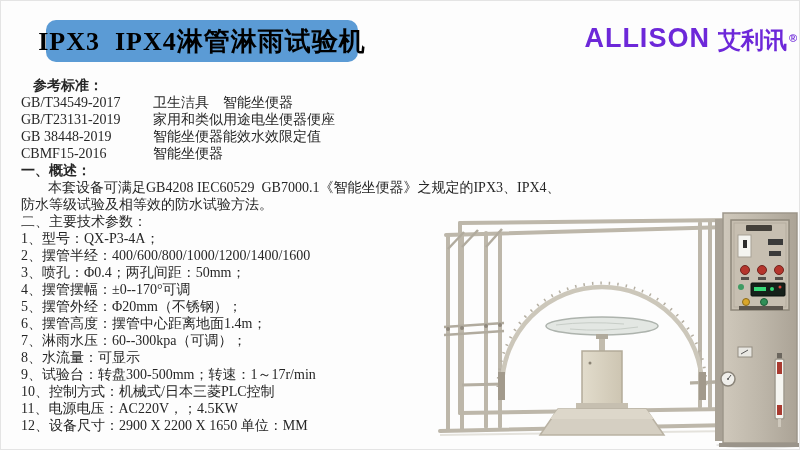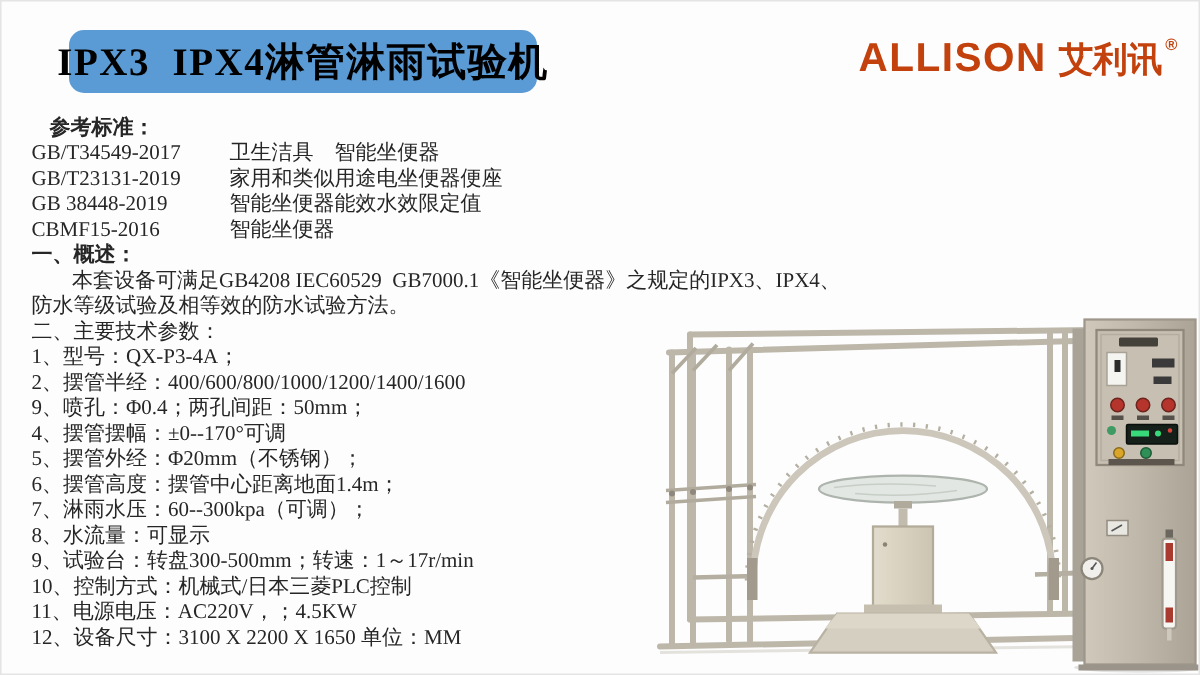--- a/index.html
+++ b/index.html
@@ -11,22 +11,22 @@
   
   .banner{
     position:absolute;left:45px;top:19px;width:312px;height:42px;
     background:#5b9bd5;border-radius:10px;
     display:flex;align-items:center;justify-content:center;
   }
   .banner-text{
     font-size:26px;font-weight:600;color:#000000;white-space:pre;letter-spacing:1px;
   }
   .logo{
-    position:absolute;right:14px;top:24px;color:#c2410c;
-    display:flex;align-items:flex-start;
+    position:absolute;right:2px;top:24px;color:#6d28d9;
+    display:flex;align-items:center;
     font-family:"Liberation Sans","DejaVu Sans",sans-serif;
   }
   .logo-en{font-size:27px;font-weight:800;letter-spacing:1px;line-height:1;}
   .logo-cn{font-size:23px;font-weight:700;margin-left:8px;line-height:1;margin-top:3px;}
   .logo-reg{font-size:11px;font-weight:700;margin-left:2px;line-height:1;}
   
   .content{
     position:absolute;left:20px;top:76px;width:600px;
     font-size:14px;line-height:17px;
   }
@@ -74,30 +74,30 @@
       <span>智能坐便器</span>
     </div>
 
     <div class="line h-bold">一、概述：</div>
     <div class="line indent2">本套设备可满足GB4208 IEC60529  GB7000.1《智能坐便器》之规定的IPX3、IPX4、</div>
     <div class="line">防水等级试验及相等效的防水试验方法。</div>
 
     <div class="line">二、主要技术参数：</div>
     <div class="line">1、型号：QX-P3-4A；</div>
     <div class="line">2、摆管半经：400/600/800/1000/1200/1400/1600</div>
-    <div class="line">9、喷孔：Φ0.4；两孔间距：50mm；</div>
+    <div class="line">3、喷孔：Φ0.4；两孔间距：50mm；</div>
     <div class="line">4、摆管摆幅：±0--170°可调</div>
     <div class="line">5、摆管外经：Φ20mm（不锈钢）；</div>
     <div class="line">6、摆管高度：摆管中心距离地面1.4m；</div>
     <div class="line">7、淋雨水压：60--300kpa（可调）；</div>
     <div class="line">8、水流量：可显示</div>
     <div class="line">9、试验台：转盘300-500mm；转速：1～17r/min</div>
     <div class="line">10、控制方式：机械式/日本三菱PLC控制</div>
     <div class="line">11、电源电压：AC220V，；4.5KW</div>
-    <div class="line">12、设备尺寸：3100 X 2200 X 1650 单位：MM</div>
+    <div class="line">12、设备尺寸：2900 X 2200 X 1650 单位：MM</div>
   </div>
 
   <svg class="machine" viewBox="0 0 363 242" aria-hidden="true">
     <defs>
       <linearGradient id="steelGrad" x1="0" y1="0" x2="1" y2="0">
         <stop offset="0" stop-color="#cfc8bb"></stop>
         <stop offset="0.5" stop-color="#beb7aa"></stop>
         <stop offset="1" stop-color="#aba396"></stop>
       </linearGradient>
       <linearGradient id="colGrad" x1="0" y1="0" x2="1" y2="0">

